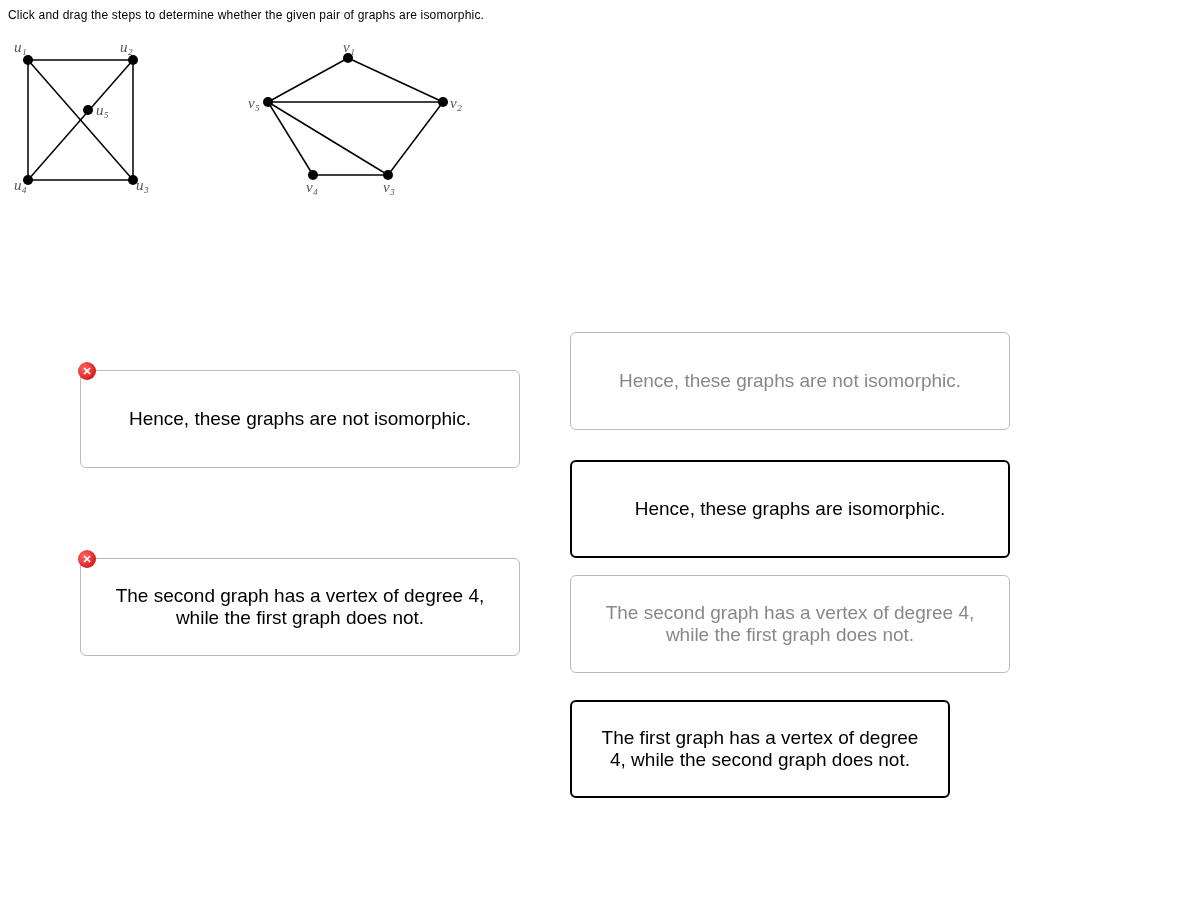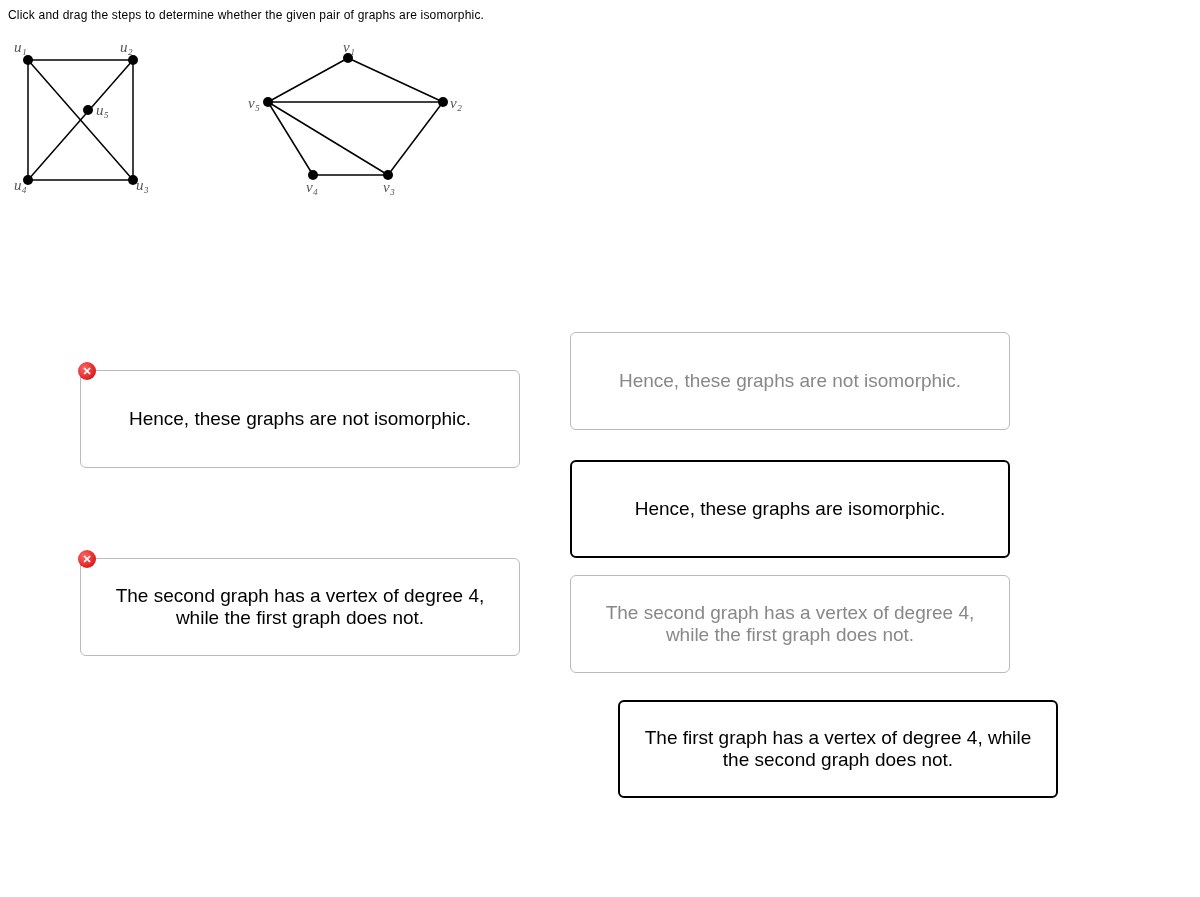--- a/index.html
+++ b/index.html
@@ -147,15 +147,15 @@
 </div>
 
 <div class="option-card" style="left:570px; top:460px; width:440px; height:98px;">
   <span>Hence, these graphs are isomorphic.</span>
 </div>
 
 <div class="option-card disabled" style="left:570px; top:575px; width:440px; height:98px;">
   <span>The second graph has a vertex of degree 4, while the first graph does not.</span>
 </div>
 
-<div class="option-card" style="left:570px; top:700px; width:440px; height:98px;margin-left:48px;">
+<div class="option-card" style="left:570px; top:700px; width:380px; height:98px;">
   <span>The first graph has a vertex of degree 4, while the second graph does not.</span>
 </div>
 
 </body></html>

